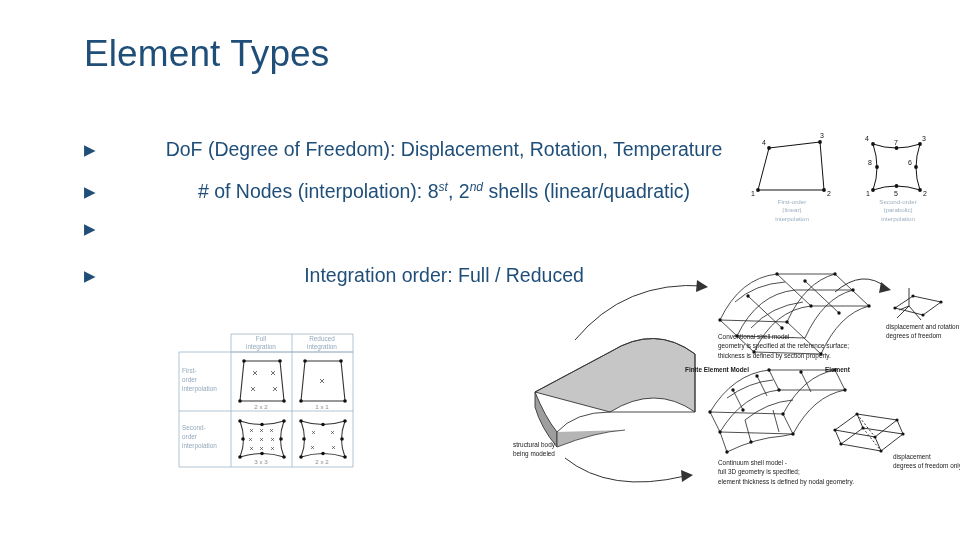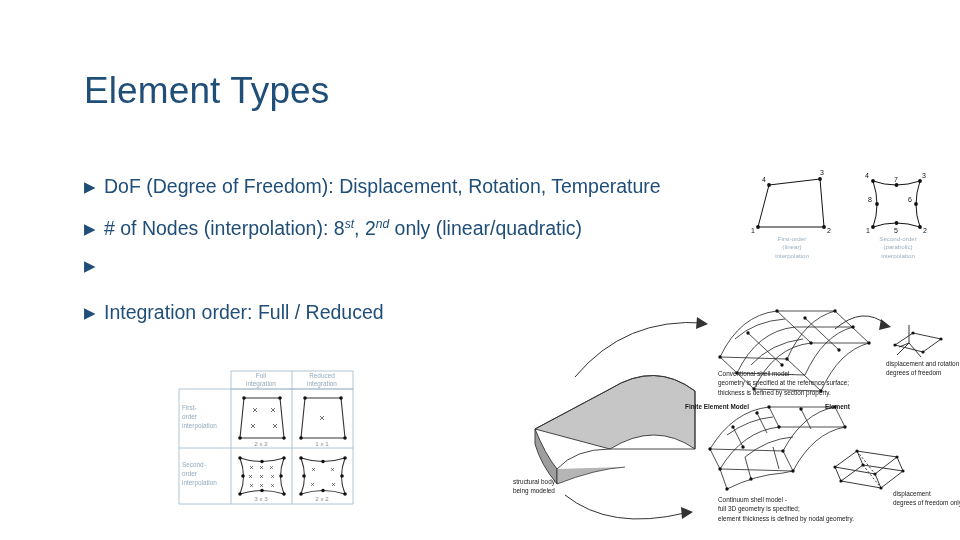--- a/index.html
+++ b/index.html
@@ -14,21 +14,20 @@
     position: relative;
     overflow: hidden;
     font-family: "Liberation Sans", sans-serif;
     -webkit-font-smoothing: antialiased;
   }
 
   .slide {
     position: absolute;
     inset: 0;
     background: #ffffff;
-    margin-top: 37px;
   }
 
   
   .slide-title {
     position: absolute;
     left: 84px;
     top: 33px;
     font-size: 37px;
     font-weight: 400;
     color: #1F4E79;
@@ -55,20 +54,21 @@
     font-size: 15px;
     line-height: 1;
     transform: translateY(-1px);
   }
   .bullet-text {
     flex: 1 1 auto;
     color: #1F4E79;
     font-size: 19.5px;
     line-height: 1.2;
     white-space: nowrap;
+    text-align: center;
   }
   .bullet-text sup {
     font-size: 0.62em;
     vertical-align: super;
     line-height: 0;
     font-style: italic;
   }
 
   
   .fig {
@@ -125,21 +125,21 @@
 
   <div class="bullets">
 
     <div class="bullet-row">
       <span class="bullet-marker">▶</span>
       <span class="bullet-text">DoF (Degree of Freedom): Displacement, Rotation, Temperature</span>
     </div>
 
     <div class="bullet-row">
       <span class="bullet-marker">▶</span>
-      <span class="bullet-text"><span># of Nodes (interpolation): 8</span><sup>st</sup><span>, 2</span><sup>nd</sup><span> only (linear/quadratic)</span></span>
+      <span class="bullet-text"><span># of Nodes (interpolation): 8</span><sup>st</sup><span>, 2</span><sup>nd</sup><span> shells (linear/quadratic)</span></span>
     </div>
 
     <div class="bullet-row">
       <span class="bullet-marker">▶</span>
     </div>
 
     <div class="bullet-row">
       <span class="bullet-marker">▶</span>
       <span class="bullet-text">Integration order: Full / Reduced</span>
     </div>

